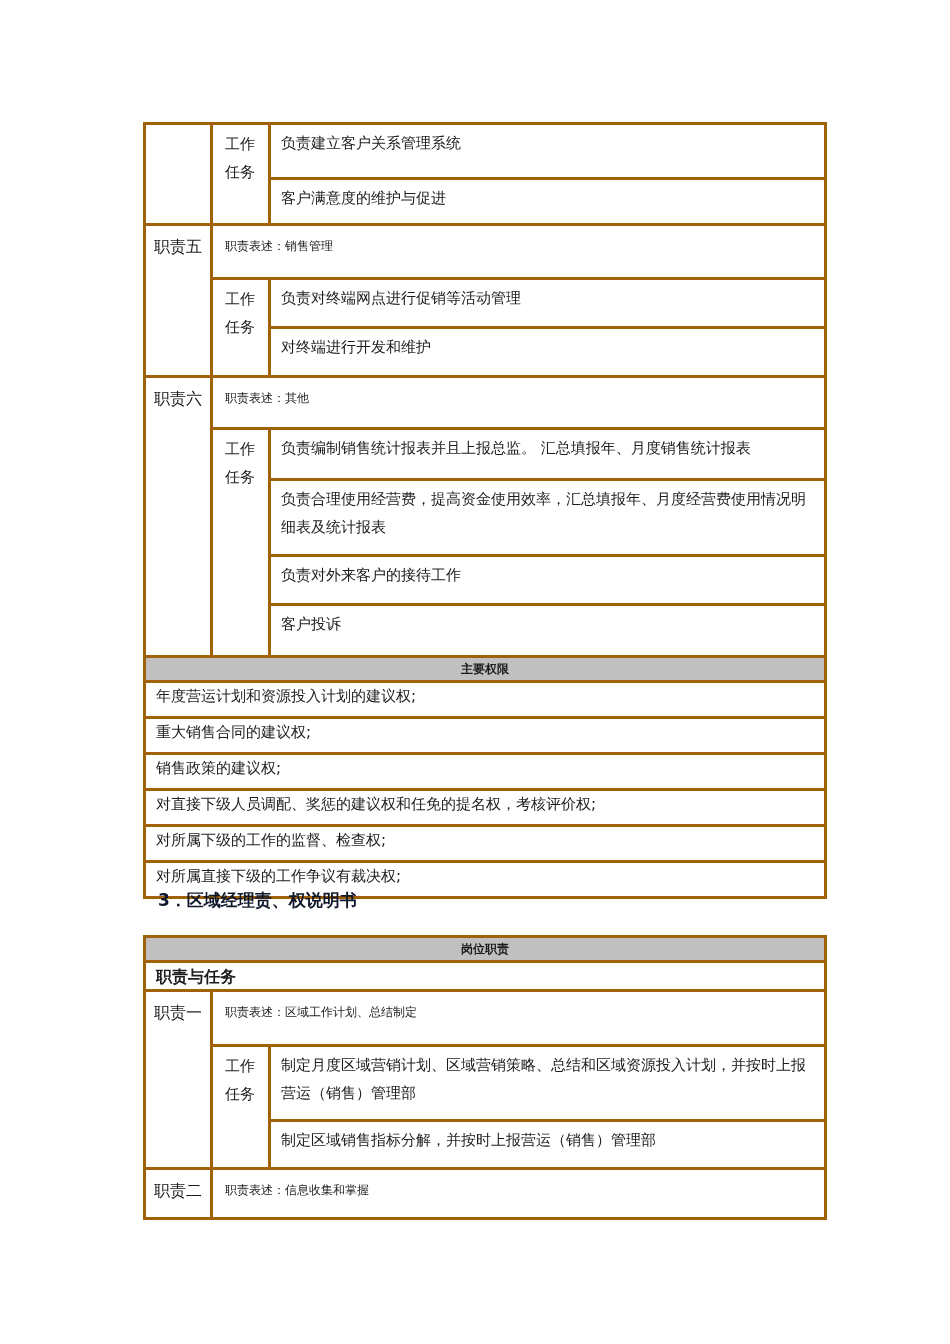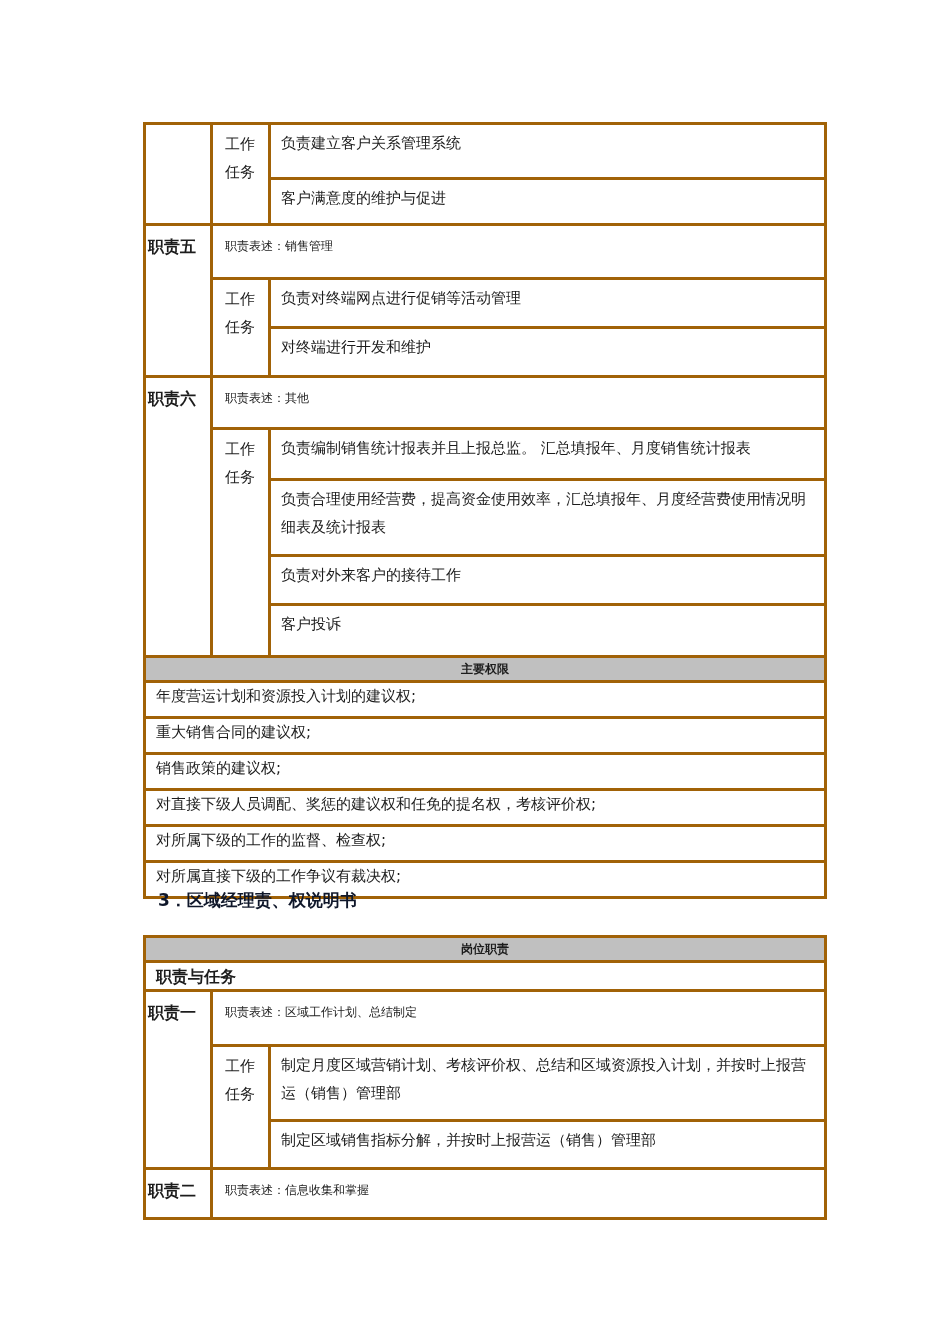--- a/index.html
+++ b/index.html
@@ -19,21 +19,21 @@
     vertical-align:top;
     font-size:15px;line-height:28px;
     padding:4px 8px 0 10px;
     overflow:hidden;
     word-break:break-all;
   }
   col.c1{width:67px;}
   col.c2{width:58px;}
   col.c3{width:556px;}
   td.duty-lbl{
-    text-align:left;font-weight:bold;font-size:16px;
+    text-align:center;font-weight:normal;font-size:16px;
     padding:7px 2px 8px 2px;word-break:keep-all;
   }
   td.work-task{padding:5px 6px 0 12px;}
   td.stmt{
     font-weight:normal;font-size:12px;line-height:24px;
     padding:8px 8px 0 12px;
   }
   td.gray-hd{
     background:#C0C0C0;text-align:center;vertical-align:middle;
     font-weight:bold;font-size:12px;line-height:22px;padding:0;
@@ -141,21 +141,21 @@
     </tr>
     <tr class="h27">
       <td class="subhd" colspan="3">职责与任务</td>
     </tr>
     <tr class="h55">
       <td class="duty-lbl" rowspan="3">职责一</td>
       <td class="stmt" colspan="2">职责表述：区域工作计划、总结制定</td>
     </tr>
     <tr class="h75">
       <td class="work-task" rowspan="2">工作任务</td>
-      <td>制定月度区域营销计划、考核评价权、总结和区域资源投入计划，并按时上报营运（销售）管理部</td>
+      <td>制定月度区域营销计划、区域营销策略、总结和区域资源投入计划，并按时上报营运（销售）管理部</td>
     </tr>
     <tr class="h48">
       <td>制定区域销售指标分解，并按时上报营运（销售）管理部</td>
     </tr>
     <tr class="h50">
       <td class="duty-lbl">职责二</td>
       <td class="stmt" colspan="2">职责表述：信息收集和掌握</td>
     </tr>
   </tbody>
 </table>

